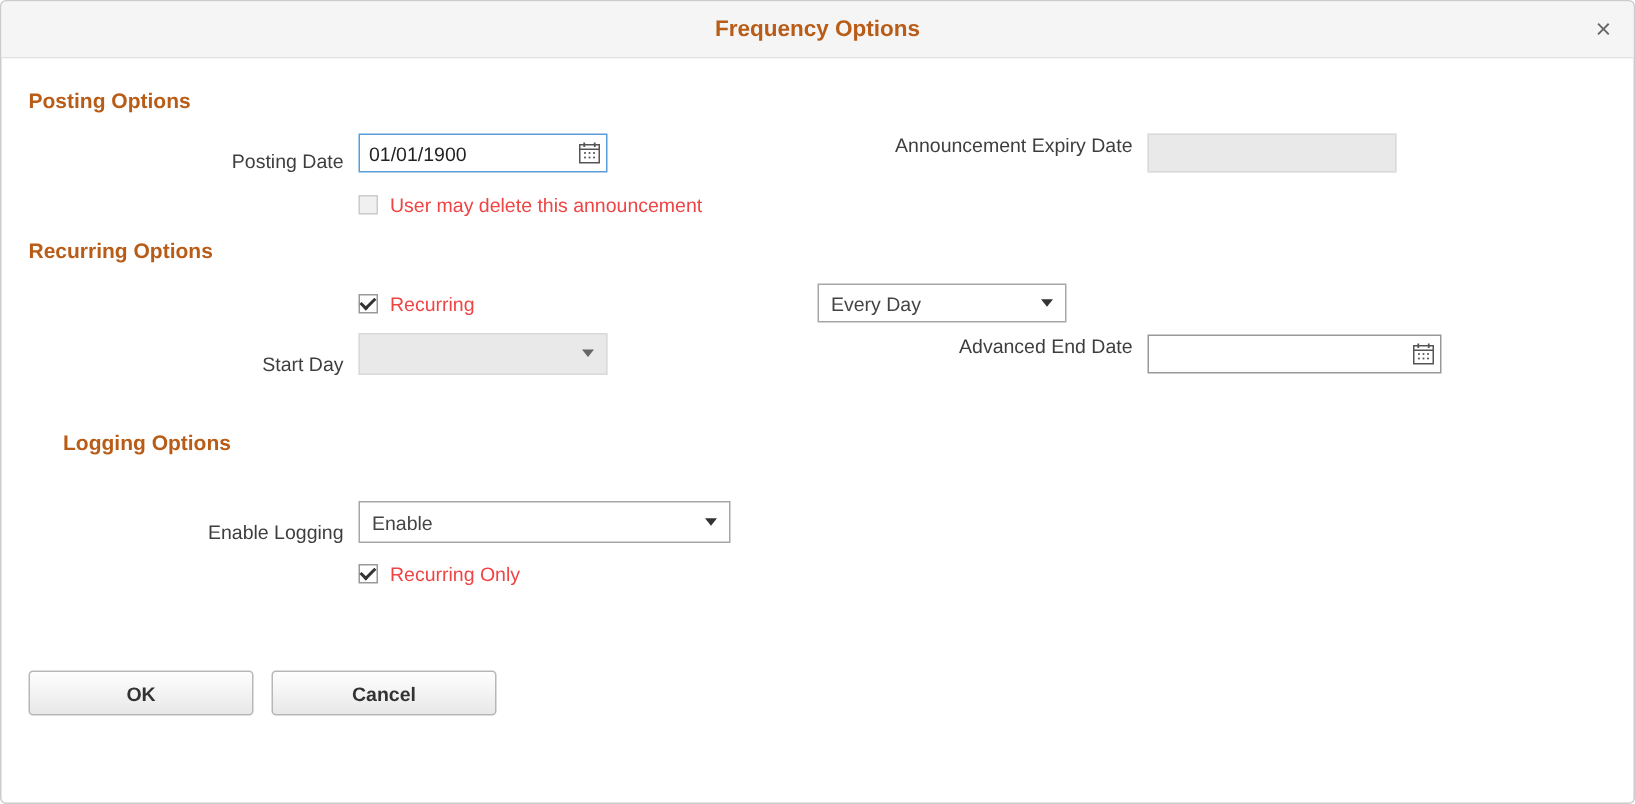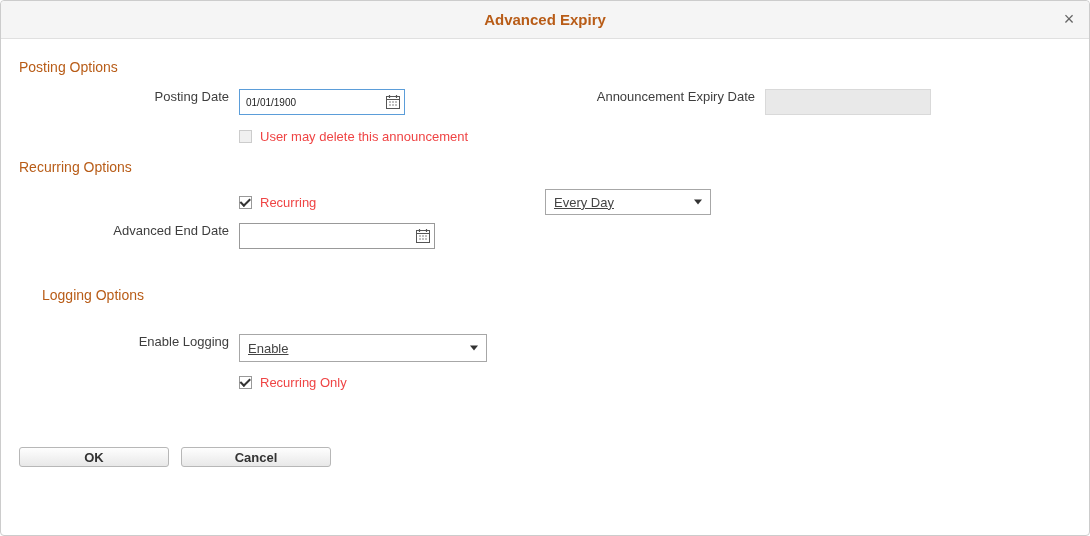--- a/index.html
+++ b/index.html
@@ -45,33 +45,33 @@
     color: #666;
     font-size: 18px;
     line-height: 18px;
     padding: 0;
   }
   .body {
     padding: 14px 18px;
   }
   .section-title {
     color: #b85c17;
-    font-weight: normal;
+    font-weight: bold;
     font-size: 14px;
     margin: 6px 0 10px 0;
   }
   .section-title.indent { margin-left: 23px; }
   .row {
     display: flex;
     align-items: center;
     min-height: 34px;
   }
   .col-left {
     display: flex;
-    align-items: flex-start;
+    align-items: flex-end;
     width: 50%;
   }
   .col-right {
     display: flex;
     align-items: flex-start;
     width: 50%;
   }
   .label {
     text-align: right;
     width: 220px;
@@ -93,21 +93,21 @@
     height: 26px;
     width: 166px;
   }
   .date-input-wrap.focused { border: 1px solid #5b9dd9; }
   .date-input-wrap input {
     border: none;
     outline: none;
     height: 24px;
     padding: 0 6px;
     width: 100%;
-    font-size: 10px;
+    font-size: 13px;
     color: #222;
     background: transparent;
   }
   .cal-btn {
     width: 26px;
     height: 24px;
     border: none;
     background: transparent;
     cursor: pointer;
     display: flex;
@@ -140,21 +140,20 @@
   .select-wrap {
     position: relative;
     width: 166px;
     height: 26px;
     background: #fff;
     border: 1px solid #a7a7a7;
     display: flex;
     align-items: center;
     padding: 0 8px;
     cursor: pointer;
-    text-decoration: underline;
   }
   .select-wrap.wide { width: 248px; height: 28px; }
   .select-wrap .caret {
     position: absolute;
     right: 8px; top: 50%;
     transform: translateY(-50%);
     width: 0; height: 0;
     border-left: 4px solid transparent;
     border-right: 4px solid transparent;
     border-top: 5px solid #333;
@@ -187,38 +186,38 @@
     border-color: #ccc;
     cursor: default;
   }
   .btn-row {
     display: flex;
     gap: 12px;
     margin-top: 48px;
   }
   .btn {
     width: 150px;
-    height: 20px;
+    height: 30px;
     border: 1px solid #b7b7b7;
     border-radius: 3px;
     background: linear-gradient(#fefefe, #e8e8e8);
     cursor: pointer;
     font-weight: bold;
     color: #333;
     font-size: 13px;
   }
   .spacer-v { height: 18px; }
   .spacer-v-lg { height: 28px; }
 </style>
 </head>
 <body>
 
 <div class="window">
   <div class="titlebar">
-    <span class="title">Advanced Expiry</span>
+    <span class="title">Frequency Options</span>
     <button class="close-btn">
       <span>×</span>
     </button>
   </div>
 
   <div class="body">
 
     <div class="section-title">Posting Options</div>
 
     <div class="row">
@@ -276,20 +275,28 @@
         <div class="field">
           <div class="select-wrap">
             <span>Every Day</span>
             <span class="caret"></span>
           </div>
         </div>
       </div>
     </div>
 
     <div class="row">
+      <div class="col-left">
+        <div class="label">Start Day</div>
+        <div class="field">
+          <div class="disabled-select">
+            <span class="caret"></span>
+          </div>
+        </div>
+      </div>
       <div class="col-right">
         <div class="label-wide">Advanced End Date</div>
         <div class="field">
           <div class="date-input-wrap" style="width:196px;">
             <input type="text" value="" style="">
             <button class="cal-btn">
               <svg viewBox="0 0 16 16">
                 <rect x="1.5" y="2.5" width="13" height="12" fill="none" stroke="#555" stroke-width="1"></rect>
                 <line x1="1.5" y1="5.5" x2="14.5" y2="5.5" stroke="#555" stroke-width="1"></line>
                 <line x1="4.5" y1="1" x2="4.5" y2="4" stroke="#555" stroke-width="1.2"></line>

